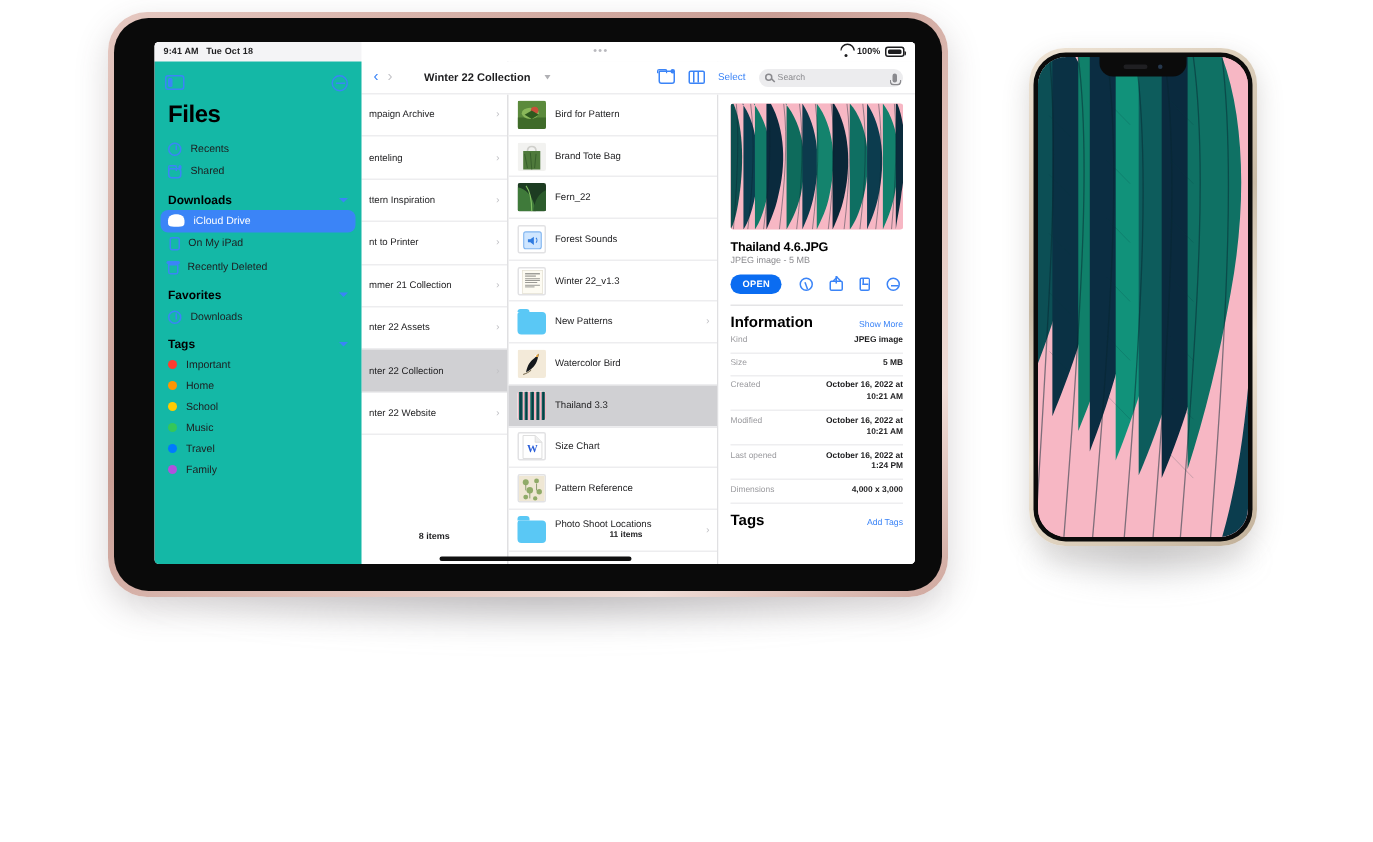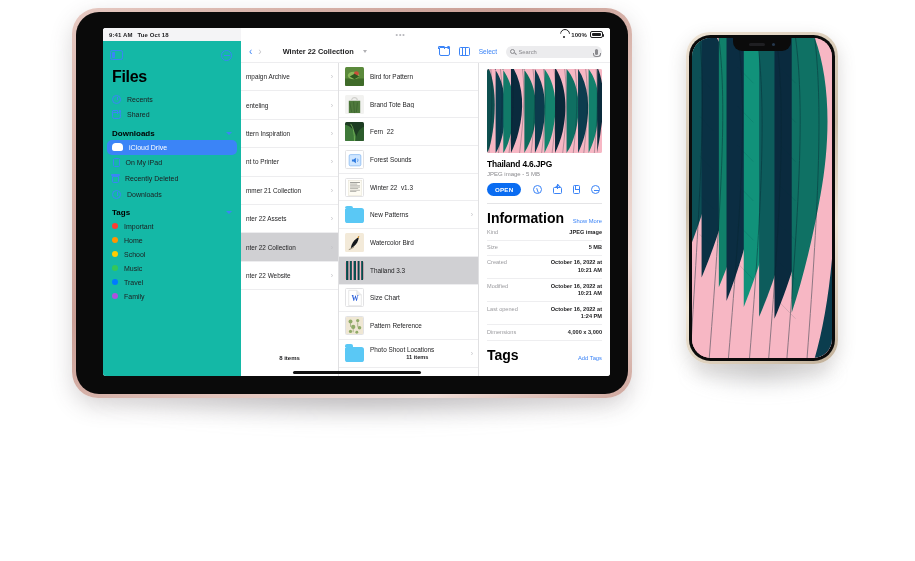--- a/index.html
+++ b/index.html
@@ -147,21 +147,21 @@
   .aic.mark::after{content:"";position:absolute;left:3.7px;top:1.6px;width:1.2px;height:5px;background:#3b84f7;transform:rotate(-20deg);}
   .aic.share { border:1.1px solid #3b84f7; border-radius:1.4px; height:7.5px; margin-top:2px;}
   .aic.share::before{content:"";position:absolute;left:3.6px;top:-3.6px;width:1.1px;height:5px;background:#3b84f7;}
   .aic.share::after{content:"";position:absolute;left:2.3px;top:-3.4px;width:3px;height:3px;border-left:1.1px solid #3b84f7;border-top:1.1px solid #3b84f7;transform:rotate(45deg);}
   .aic.dup { border:1.1px solid #3b84f7; border-radius:1.4px; width:7.5px;}
   .aic.dup::after{content:"";position:absolute;right:-.3px;top:-.3px;width:3px;height:3px;background:#fff;border-left:1.1px solid #3b84f7;border-bottom:1.1px solid #3b84f7;}
   .aic.more { border:1.1px solid #3b84f7; border-radius:50%;}
   .aic.more::after{content:"";position:absolute;left:2px;top:3.6px;width:5.5px;height:1.1px;background:#3b84f7;}
   .sep { height:.5px; background:#e4e4e6; margin:7px 0 0 0;}
   .sec-hdr { display:flex; align-items:baseline; justify-content:space-between; margin-top:6px;}
-  .sec-title { font-size:14px; font-weight:bold; color:#000;}
+  .sec-title { font-size:10px; font-weight:bold; color:#000;}
   .sec-link { font-size:5.8px; color:#3b84f7;}
   .inf-row { display:flex; align-items:flex-start; justify-content:space-between; padding:3.2px 0; border-bottom:.5px solid #eeeef0; gap:6px;}
   .inf-k { font-size:5.6px; color:#9a9a9e; white-space:nowrap;}
   .inf-v { font-size:5.6px; color:#1d1d1f; font-weight:bold; text-align:right; line-height:1.4;}
 
   
   .toolbar {
     position:absolute; left:138px; right:0; top:13px; height:22px;
     display:flex; align-items:center; gap:6px; padding: 0 8px 0 8px;
     background:#fff; z-index:4; border-bottom:.5px solid #ededef;
@@ -287,20 +287,24 @@
             </div>
             <div class="sb-item">
               <span class="ico ipad-dev"></span>
               <span class="lbl">On My iPad</span>
             </div>
             <div class="sb-item">
               <span class="ico trash"></span>
               <span class="lbl">Recently Deleted</span>
             </div>
 
+            <div class="sb-group-hdr">
+              <span class="t">Favorites</span>
+              <span class="chev-dn"></span>
+            </div>
             <div class="sb-item">
               <span class="ico dl"></span>
               <span class="lbl">Downloads</span>
             </div>
 
             <div class="sb-group-hdr">
               <span class="t">Tags</span>
               <span class="chev-dn"></span>
             </div>
             <div class="sb-item">

